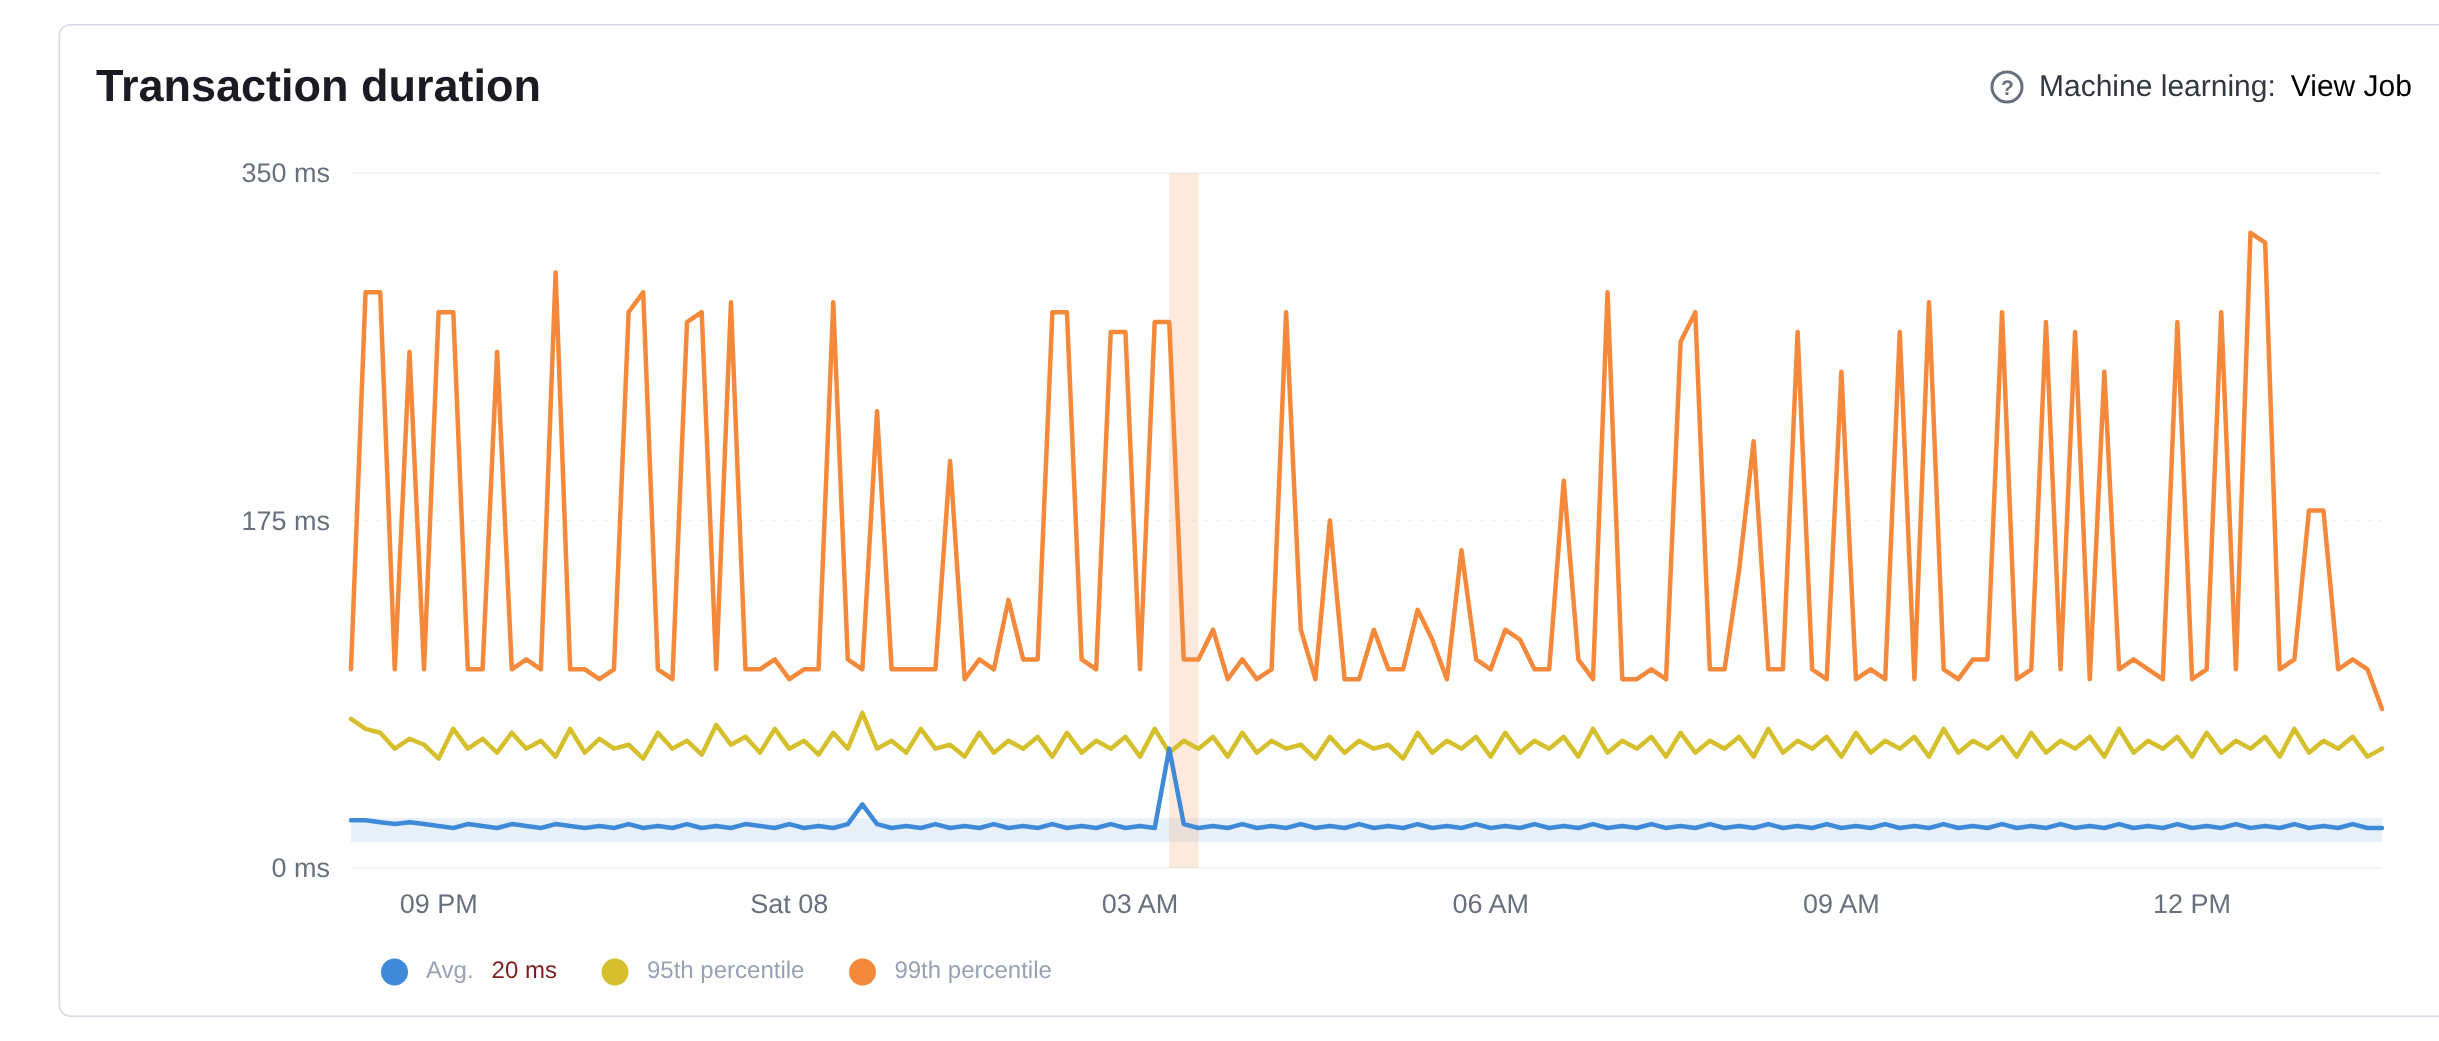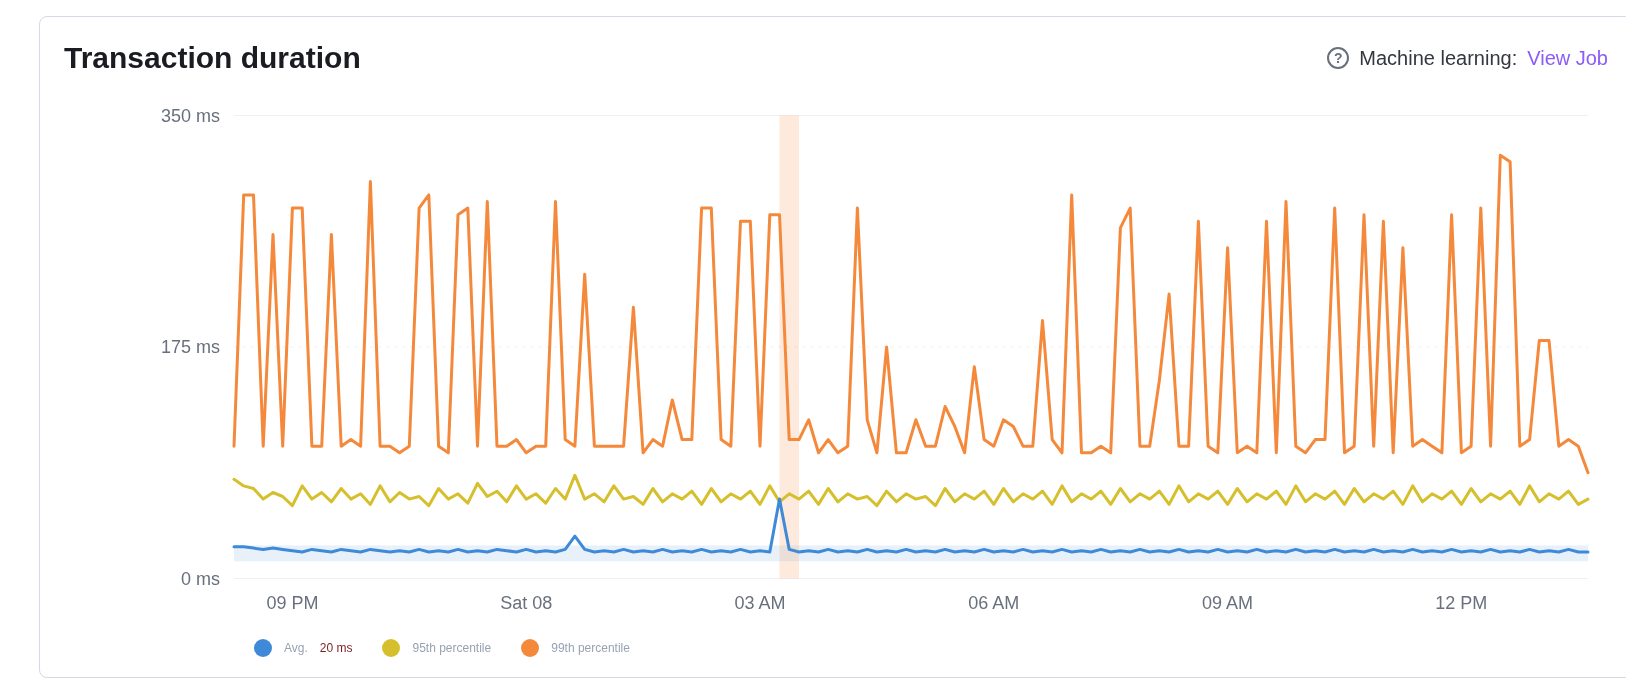--- a/index.html
+++ b/index.html
@@ -40,21 +40,21 @@
     margin: 0;
   }
   .ml-block {
     display: flex;
     align-items: center;
     gap: 10px;
     font-size: 20px;
     color: #343741;
   }
   .ml-block a {
-    color: #8b5cf6;
+    color: #000000;
     text-decoration: none;
   }
   .help-icon {
     width: 22px;
     height: 22px;
     border: 2px solid #69707d;
     border-radius: 50%;
     display: inline-flex;
     align-items: center;
     justify-content: center;
@@ -83,21 +83,21 @@
   .grid-dashed {
     stroke: #eef0f4;
     stroke-width: 1;
     stroke-dasharray: 3 5;
   }
   .legend {
     display: flex;
     align-items: center;
     gap: 30px;
     padding: 8px 0 4px 190px;
-    font-size: 12px;
+    font-size: 16px;
     color: #98a2b3;
   }
   .legend-item {
     display: flex;
     align-items: center;
     gap: 12px;
   }
   .legend-dot {
     width: 18px;
     height: 18px;

